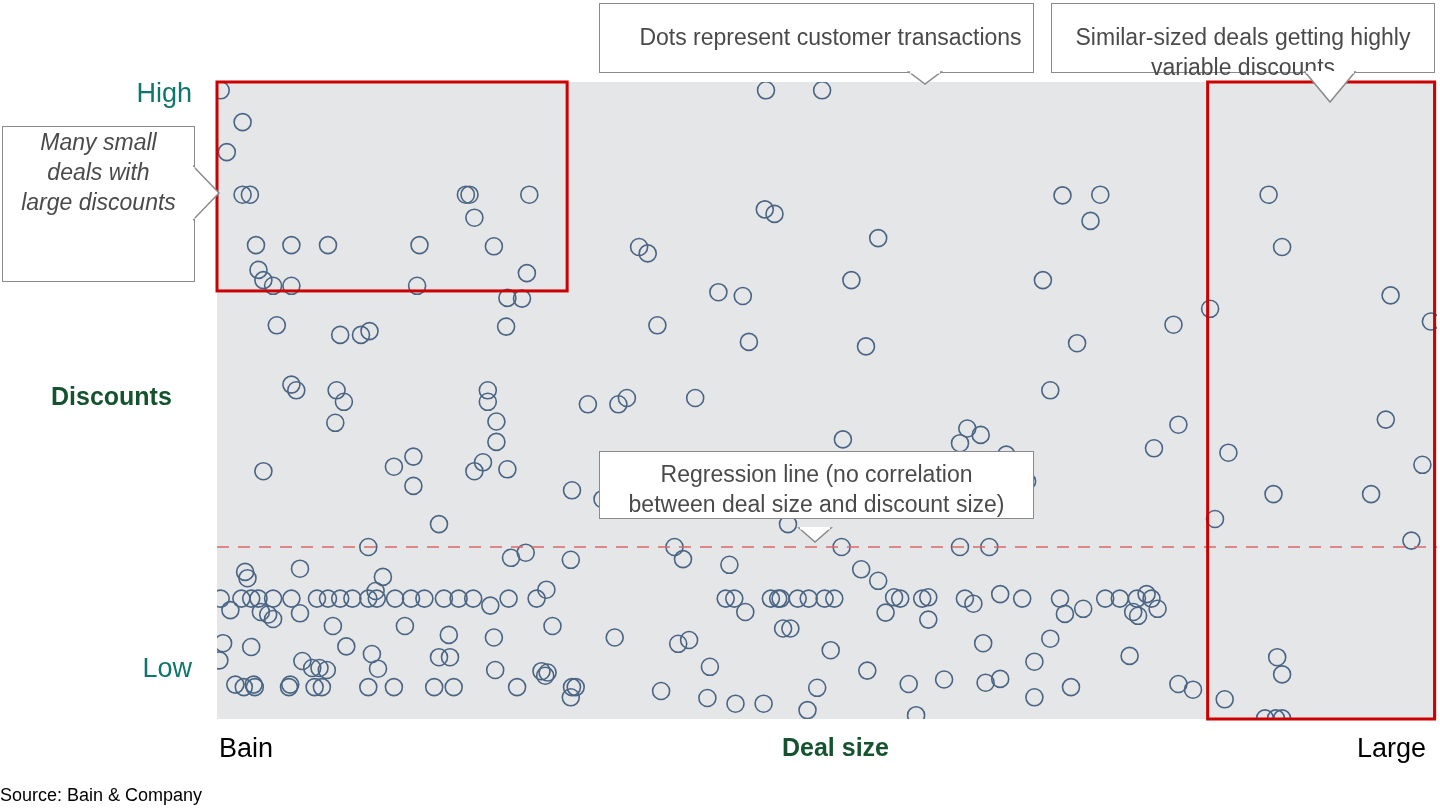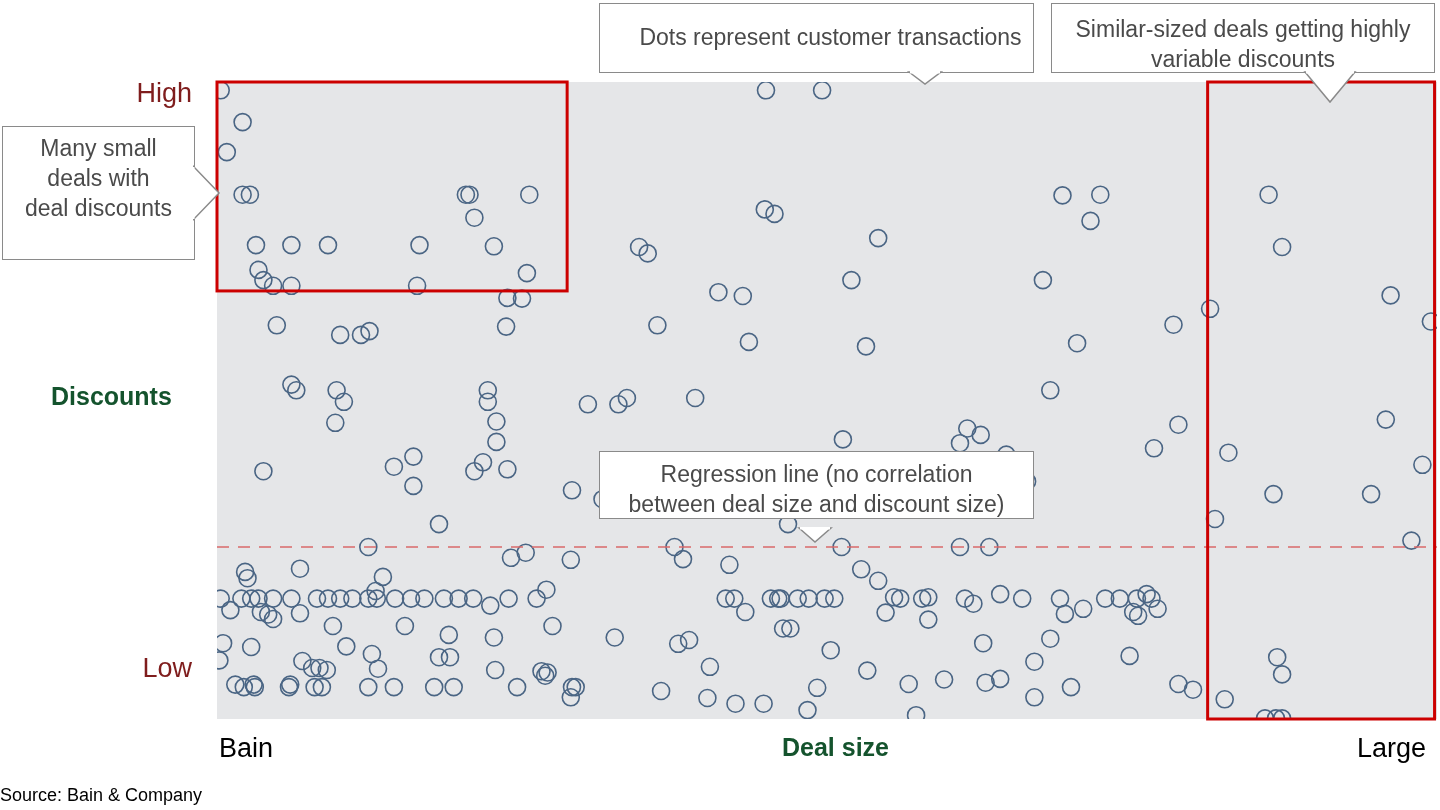--- a/index.html
+++ b/index.html
@@ -1,21 +1,21 @@
 <!DOCTYPE html>
 <html><head>
   <meta charset="utf-8">
   <style>
     html, body { margin: 0; padding: 0; background: #ffffff; }
     body { width: 1440px; height: 810px; position: relative; overflow: hidden;
            font-family: "Liberation Sans", sans-serif; }
     .abs { position: absolute; }
     .plot { position: absolute; left: 217px; top: 82px; width: 1220px; height: 637px; background: #e5e6e8; }
     svg.dots { position: absolute; left: 0; top: 0; }
-    .ylabel-tick { position: absolute; font-size: 27px; color: #7f1d1d; text-align: right; width: 120px; }
+    .ylabel-tick { position: absolute; font-size: 27px; color: #0f766e; text-align: right; width: 120px; }
     .xlabel-tick { position: absolute; font-size: 27px; color: #000; }
     .axis-title { position: absolute; font-size: 25px; font-weight: bold; color: #14532d; }
     .callout { position: absolute; background: #fff; border: 1.5px solid #8a8a8a; color: #4a4a4a;
                font-size: 23px; line-height: 30px; text-align: center; box-sizing: border-box; }
     .source { position: absolute; left: 0; top: 785px; font-size: 18px; color: #000; }
   </style>
 </head>
 <body>
 
 <div class="plot" style="background: rgb(229, 230, 232);">
@@ -270,39 +270,39 @@
 </svg>
 
 <div class="ylabel-tick" style="left:72px;top:78px;">High</div>
 <div class="ylabel-tick" style="left:72px;top:653px;">Low</div>
 <div class="axis-title" style="left:51px;top:382px;">Discounts</div>
 
 <div class="xlabel-tick" style="left:219px;top:733px;">Bain</div>
 <div class="xlabel-tick" style="left:1357px;top:733px;">Large</div>
 <div class="axis-title" style="left:762px;top:733px;margin-left:20px;">Deal size</div>
 
-<div class="callout" style="left:2px;top:126px;width:193px;height:134px;padding-top:6px;">
+<div class="callout" style="left:2px;top:126px;width:193px;height:156px;font-style:italic;">
   <div>Many small</div>
   <div>deals with</div>
-  <div>deal discounts</div>
+  <div>large discounts</div>
 </div>
 <svg class="abs" style="left:193px;top:160px;" width="40" height="66">
   <polygon points="0,6 26,33 0,60" fill="#fff" stroke="#8a8a8a" stroke-width="1.5"></polygon>
   <line x1="0" y1="7" x2="0" y2="59" stroke="#fff" stroke-width="3"></line>
 </svg>
 
 <div class="callout" style="left:599px;top:3px;width:435px;height:70px;padding-top:18px;padding-left:28px;">
   <div>Dots represent customer transactions</div>
 </div>
 <svg class="abs" style="left:905px;top:71px;" width="40" height="16">
   <polygon points="4,1 20,13 36,1" fill="#fff" stroke="#8a8a8a" stroke-width="1.5"></polygon>
   <line x1="5" y1="1" x2="35" y2="1" stroke="#fff" stroke-width="3"></line>
 </svg>
 
-<div class="callout" style="left:1051px;top:3px;width:384px;height:70px;padding-top:10px;">
+<div class="callout" style="left:1051px;top:3px;width:384px;height:70px;padding-top:18px;">
   <div>Similar-sized deals getting highly</div>
   <div>variable discounts</div>
 </div>
 <svg class="abs" style="left:1302px;top:71px;" width="56" height="34">
   <polygon points="3,1 28,31 53,1" fill="#fff" stroke="#8a8a8a" stroke-width="1.5"></polygon>
   <line x1="4" y1="1" x2="52" y2="1" stroke="#fff" stroke-width="3"></line>
 </svg>
 
 <div class="callout" style="left:599px;top:451px;width:435px;height:68px;padding-top:7px;">
   <div>Regression line (no correlation</div>

